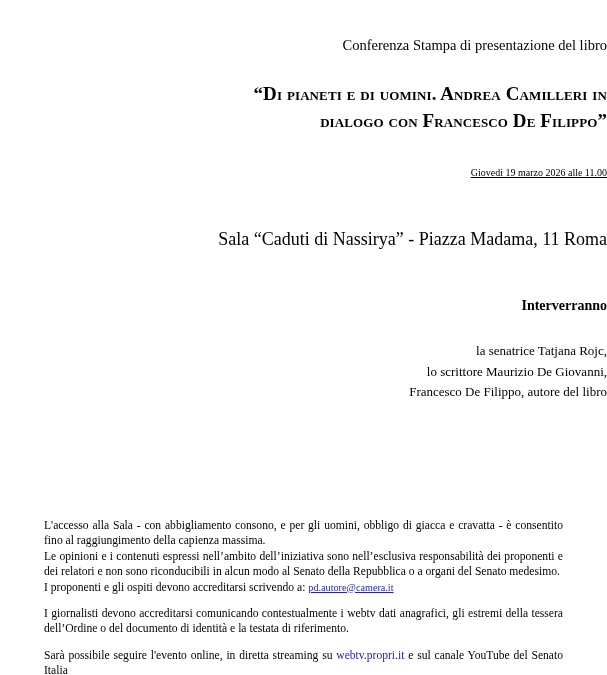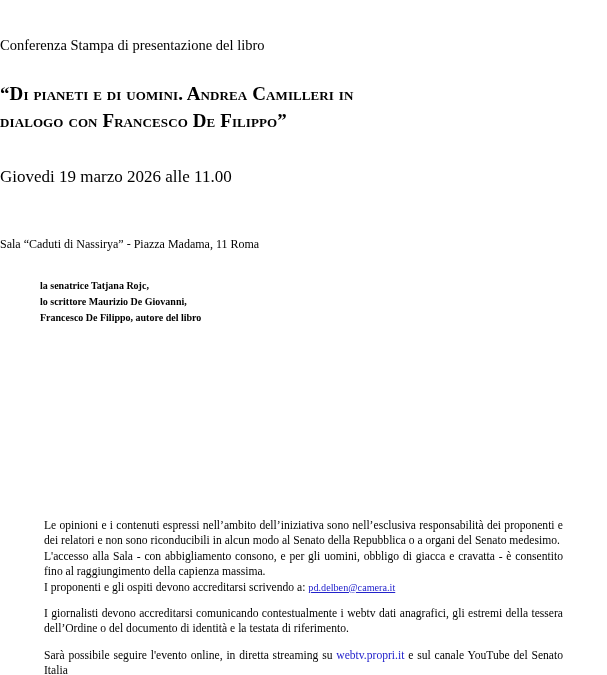--- a/index.html
+++ b/index.html
@@ -23,21 +23,21 @@
     height: 675px;
     background: #ffffff;
   }
 
   
   .announce {
     position: absolute;
     left: 0;
     top: 0;
     width: 607px;
-    text-align: left;
+    text-align: right;
   }
 
   .line-intro {
     font-size: 14.5px;
     line-height: 1.3;
     padding-top: 36px;
   }
 
   .line-title {
     font-size: 19px;
@@ -50,42 +50,43 @@
 
   .line-subtitle {
     font-size: 14.5px;
     font-weight: bold;
     font-style: italic;
     line-height: 1.3;
     padding-top: 30px;
   }
 
   .line-date {
-    font-size: 17px;
+    font-size: 10px;
     line-height: 1.3;
     padding-top: 31px;
+    text-decoration: underline;
   }
 
   .line-venue {
-    font-size: 12px;
+    font-size: 18px;
     line-height: 1.3;
     padding-top: 49px;
   }
 
   .line-heading {
     font-size: 14px;
     font-weight: bold;
     line-height: 1.3;
     padding-top: 46px;
   }
 
   .speakers {
     padding-top: 26px;
-    font-size: 10px;
-    font-weight: bold;
+    font-size: 13px;
+    font-weight: normal;
     line-height: 1.58;
     padding-left: 40px;
   }
 
   
   .fineprint {
     position: absolute;
     left: 44px;
     top: 518px;
     width: 519px;
@@ -126,38 +127,39 @@
     <div class="line-title">
       <div>“Di pianeti e di uomini. Andrea Camilleri in</div>
       <div>dialogo con Francesco De Filippo”</div>
     </div>
 
 
     <div class="line-date">Giovedi 19 marzo 2026 alle 11.00</div>
 
     <div class="line-venue">Sala “Caduti di Nassirya” - Piazza Madama, 11 Roma</div>
 
+    <div class="line-heading">Interverranno</div>
 
     <div class="speakers">
       <div>la senatrice Tatjana Rojc,</div>
       <div>lo scrittore Maurizio De Giovanni,</div>
       <div>Francesco De Filippo, autore del libro</div>
     </div>
 
   </div>
 
   <div class="fineprint">
 
+    <p class="fp-block">L'accesso alla Sala - con abbigliamento consono, e per gli uomini, obbligo di giacca e cravatta - è consentito fino al raggiungimento della capienza massima.</p>
+
     <p class="fp-block">Le opinioni e i contenuti espressi nell’ambito dell’iniziativa sono nell’esclusiva responsabilità dei proponenti e dei relatori e non sono riconducibili in alcun modo al Senato della Repubblica o a organi del Senato medesimo.</p>
-
-    <p class="fp-block">L'accesso alla Sala - con abbigliamento consono, e per gli uomini, obbligo di giacca e cravatta - è consentito fino al raggiungimento della capienza massima.</p>
 
     <p class="fp-block">
       <span>I proponenti e gli ospiti devono accreditarsi scrivendo a:</span>
-      <a class="link-underline" href="#">pd.delben@camera.it</a>
+      <a class="link-underline" href="#">pd.autore@camera.it</a>
     </p>
 
     <div class="fp-gap"></div>
 
     <p class="fp-block">I giornalisti devono accreditarsi comunicando contestualmente i webtv dati anagrafici, gli estremi della tessera dell’Ordine o del documento di identità e la testata di riferimento.</p>
 
     <div class="fp-gap"></div>
 
     <p class="fp-block">
       <span>Sarà possibile seguire l'evento online, in diretta streaming su</span>

